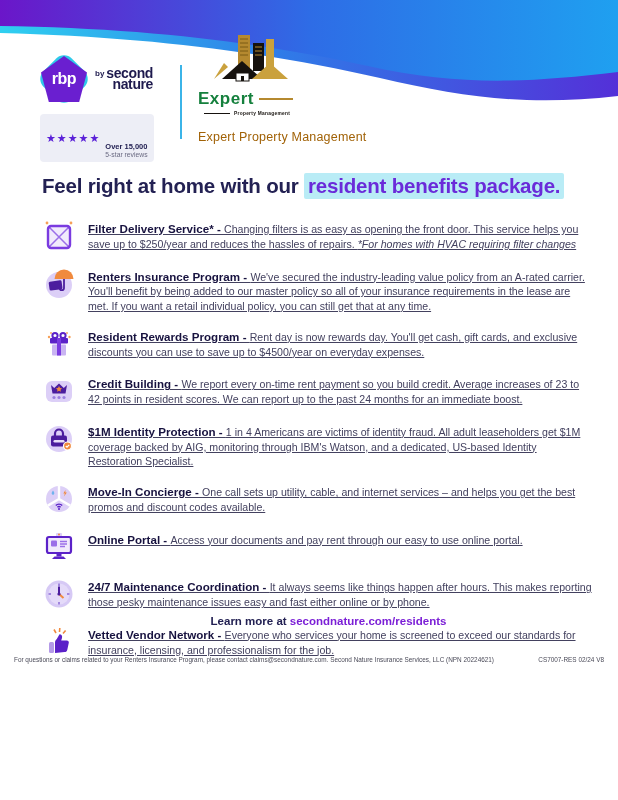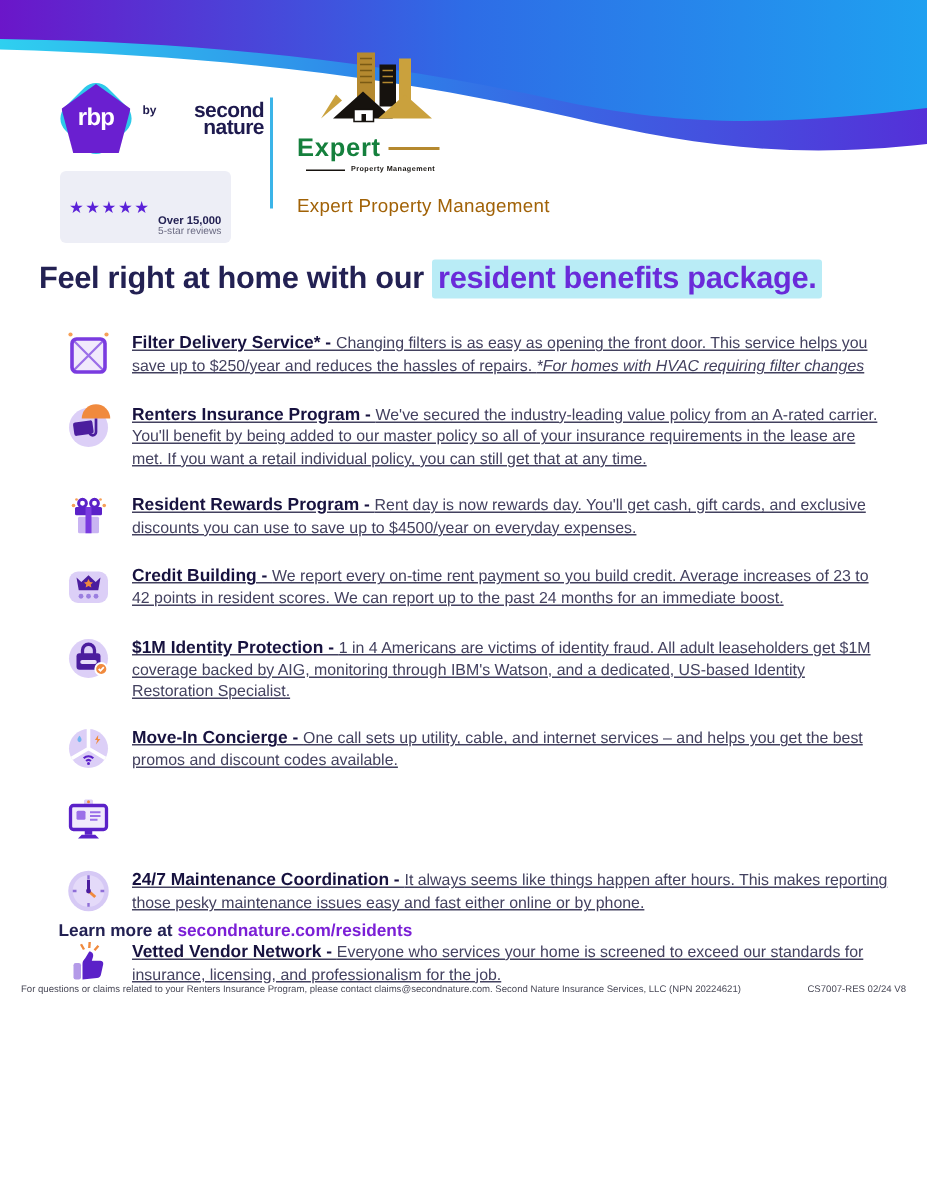--- a/index.html
+++ b/index.html
@@ -15,53 +15,53 @@
 
   
   .rbp-block { width:128px; }
   .rbp-row { display:flex; align-items:center; gap:7px; }
   .rbp-badge { position:relative; width:48px; height:48px; flex:0 0 auto; }
   .rbp-teal { position:absolute; inset:4px; background:#2ec9ea; border-radius:11px; transform:rotate(45deg); }
   .rbp-purple { position:absolute; inset:1px; background:#6a1fd0; clip-path:polygon(50% 0,100% 36%,83% 100%,17% 100%,0 36%);
     display:flex; align-items:center; justify-content:center; color:#fff; font-weight:bold; font-size:16px; letter-spacing:-.5px; }
   .byline { display:flex; gap:2px; }
   .byline .by { font-size:8px; color:#1e1a4e; margin-top:1px; font-weight:600; }
-  .brand-stack { font-size:14px; font-weight:800; color:#1e1a4e; line-height:.82; letter-spacing:-.4px; text-align:right;margin-left:23px; }
+  .brand-stack { font-size:14px; font-weight:800; color:#1e1a4e; line-height:.82; letter-spacing:-.4px; text-align:right; }
   .reviews-pill { margin-top:11px; display:flex; align-items:center; background:#edeef6; border-radius:4px; padding:4px 6px; width:fit-content; }
   .stars { color:#5b21d8; font-size:11px; letter-spacing:1px; white-space:nowrap; }
   .reviews-text { margin-left:5px; }
   .reviews-line1 { font-size:7.5px; font-weight:700; color:#232153;margin-top:24px; }
   .reviews-line2 { font-size:6.8px; color:#6a6a82; }
 
   .divider { width:2px; height:74px; background:#3bb4e8; margin:10px 16px 0 12px; }
 
   
   .expert-block { margin-top:-22px; display:flex; flex-direction:column; }
   .expert-art { margin-left:10px; }
   .xp-name { font-size:17px; font-weight:800; color:#15803d; letter-spacing:.5px; display:flex; align-items:center; gap:5px; margin-top:-2px; }
   .xp-dash { width:34px; height:2px; background:#b5892f; }
   .xp-sub-row { display:flex; align-items:center; gap:4px; margin-top:2px; margin-left:6px; }
   .xp-sub-line { width:26px; height:1.5px; background:#16120e; }
   .xp-sub { font-size:4.8px; font-weight:700; color:#16120e; letter-spacing:.3px; }
   .company-name { margin-top:14px; font-size:12.5px; color:#a16207; letter-spacing:.2px; }
 
   
-  .title { margin:24px 26px 0; font-size:20.5px; font-weight:600; color:#232153; letter-spacing:-.2px; white-space:nowrap; }
+  .title { margin:24px 42px 0; font-size:20.5px; font-weight:600; color:#232153; letter-spacing:-.2px; white-space:nowrap; }
   .title .hl { background:#b9ecf6; color:#6a2bd9; font-weight:800; padding:1px 4px 2px; border-radius:2px; }
 
   
   .benefits { margin:20px 26px 0 38px; }
   .benefit { display:flex; gap:8px; margin-bottom:12.5px; }
   .b-icon { width:42px; flex:0 0 auto; display:flex; justify-content:center; padding-top:1px; }
   .b-text { font-size:10.6px; line-height:1.37; color:#43415f; max-width:505px; padding-top:3px;text-decoration:underline; }
   .b-title { font-size:11.6px; font-weight:800; color:#17123f; }
   .b-note { font-style:italic; }
 
   
-  .learn-more { position:absolute; bottom:56px; left:0; width:100%; font-size:11.5px; font-weight:600; color:#232153;padding-left:39px; }
+  .learn-more { position:absolute; bottom:56px; left:0; width:100%; text-align:center; font-size:11.5px; font-weight:600; color:#232153;padding-left:39px; }
   .learn-more .link { color:#7b1fd6; font-weight:800; }
   .footer { position:absolute; bottom:20px; left:14px; right:14px; display:flex; justify-content:space-between; gap:20px; }
   .footer-left { font-size:6.4px; color:#4a4a58; }
   .footer-right { font-size:6.4px; color:#4a4a58; white-space:nowrap; }
 </style>
 </head>
 <body>
 
 <div class="page">
 
@@ -251,20 +251,23 @@
         <svg width="34" height="34" viewBox="0 0 34 34" aria-hidden="true">
           <rect x="14" y="3" width="6" height="4" rx="1" fill="#dccff7"></rect>
           <circle cx="17" cy="4.5" r="1" fill="#f08a3e"></circle>
           <rect x="5" y="7" width="24" height="16" rx="2" fill="#f1eafc" stroke="#5b21c8" stroke-width="2.2"></rect>
           <rect x="9" y="10.5" width="6" height="6" rx="1" fill="#9b6fe8"></rect>
           <path d="M18 11.5 h7 M18 14 h7 M18 16.5 h5" stroke="#9b6fe8" stroke-width="1.3"></path>
           <rect x="14.5" y="23" width="5" height="3.5" fill="#5b21c8"></rect>
           <path d="M10 29 h14 l-2.5 -2.5 h-9 Z" fill="#5b21c8"></path>
         </svg>
       </div>
+      <div class="b-text">
+        <span class="b-title">Online Portal - </span><span>Access your documents and pay rent through our easy to use online portal.</span>
+      </div>
     </div>
 
     <div class="benefit">
       <div class="b-icon">
         <svg width="34" height="34" viewBox="0 0 34 34" aria-hidden="true">
           <circle cx="17" cy="17" r="13.5" fill="#d6c9f5"></circle>
           <circle cx="17" cy="17" r="10.5" fill="#e4daf9"></circle>
           <path d="M17 6.5 V9 M27.5 17 H25 M17 27.5 V25 M6.5 17 H9" stroke="#8f6fd8" stroke-width="1.6"></path>
           <path d="M17 17 V9.5" stroke="#4b1d9e" stroke-width="2"></path>
           <path d="M17 17 L21.5 21" stroke="#f08a3e" stroke-width="2"></path>

